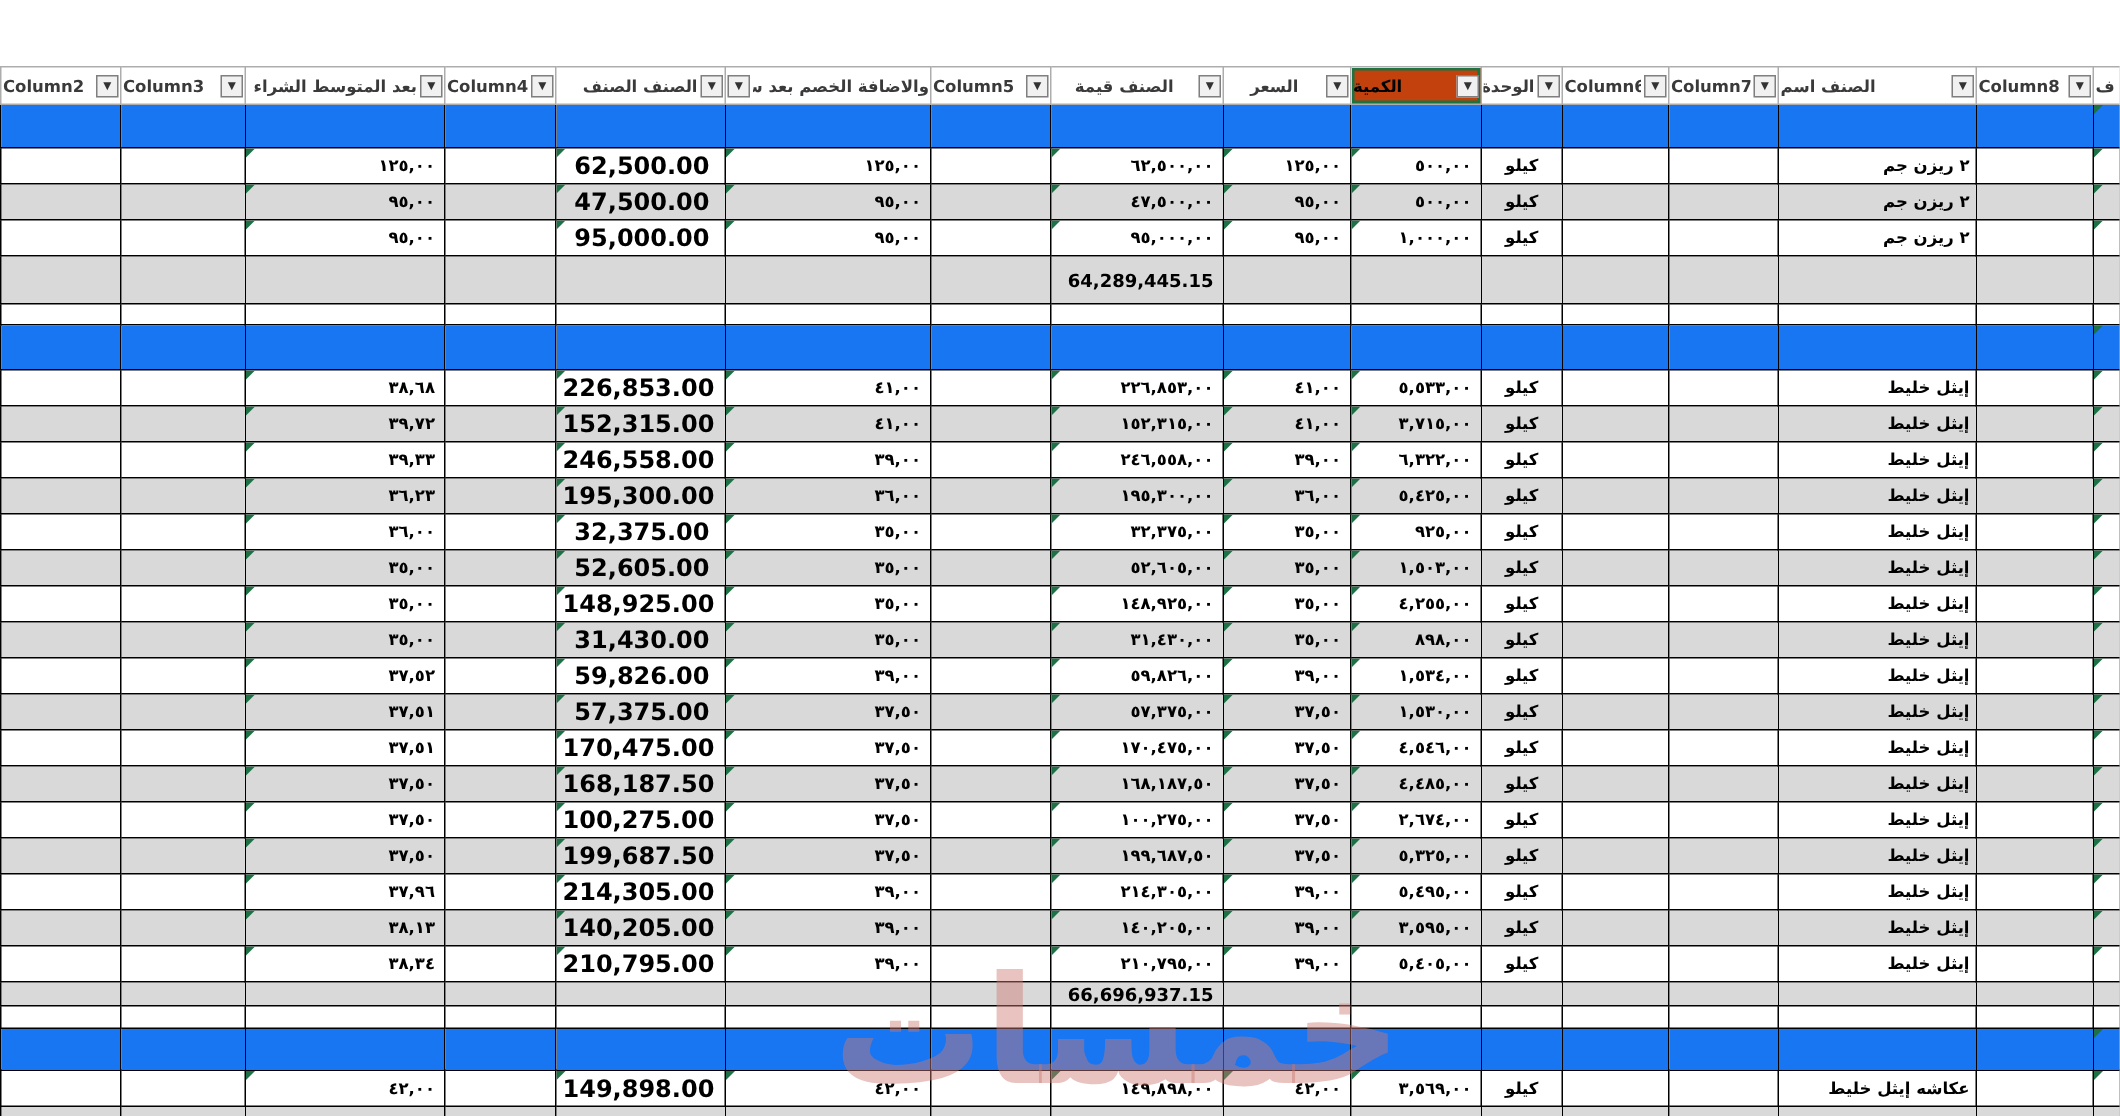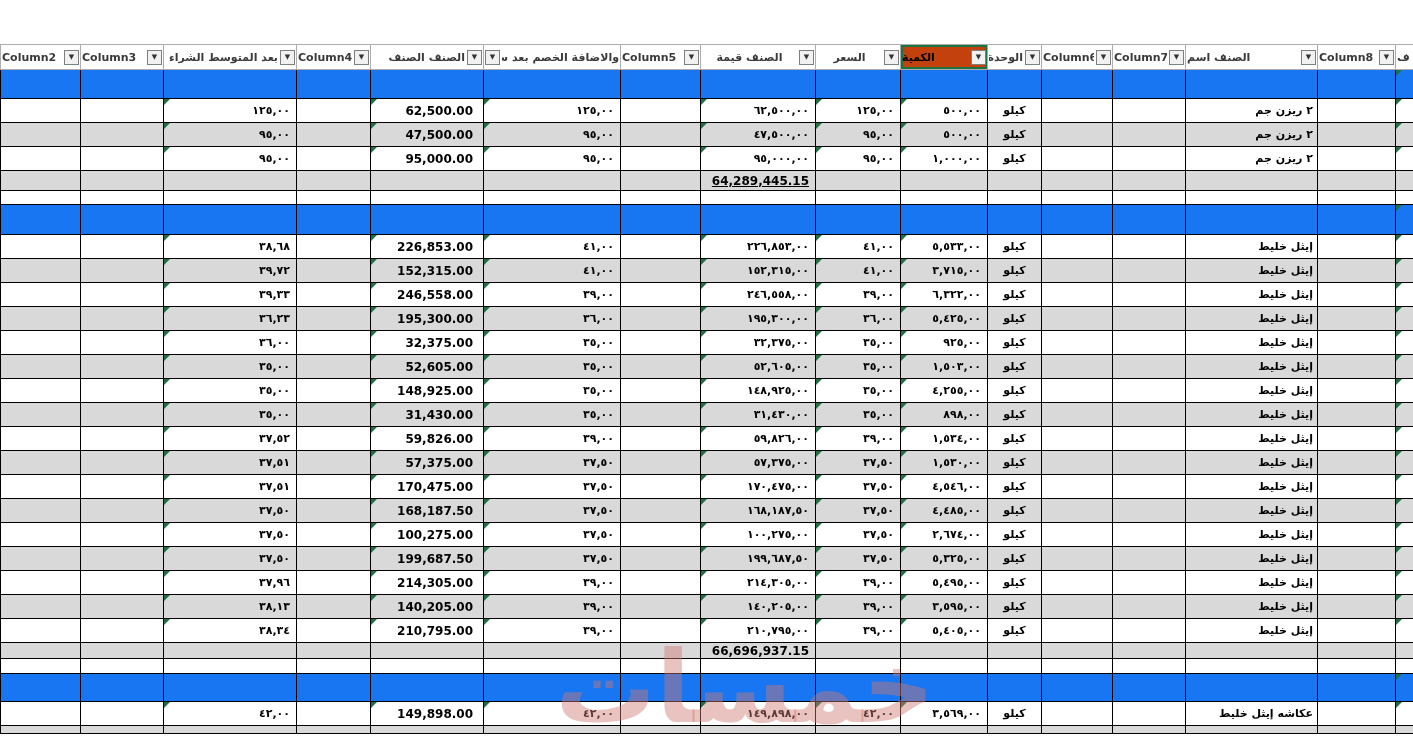--- a/index.html
+++ b/index.html
@@ -15,21 +15,21 @@
   body{width:1413px;height:744px;overflow:hidden;background:#fff;position:relative;}
   .sheet{position:absolute;top:44px;left:0;}
   table{border-collapse:collapse;table-layout:fixed;width:1413px;}
   th{border:1px solid var(--hgrid);background:#fff;height:24px;padding:0 1px;overflow:hidden;}
   td{border:1px solid var(--grid);padding:0 4px;font-size:11px;font-weight:bold;color:#000;
      overflow:hidden;white-space:nowrap;position:relative;vertical-align:middle;}
   tr{height:24px;padding-left:48px;}
   tr.gray td{background:var(--zebra);}
   tr.blue td{background:var(--blue);}
   td.ar{direction:rtl;text-align:right;padding:0 6px;}
-  td.west{text-align:right;padding-right:10px;font-size:12px;}
+  td.west{text-align:right;padding-right:10px;font-size:16px;}
   td.unit{direction:rtl;text-align:center;}
   td.name{direction:rtl;text-align:right;padding:0 4px;}
   td.total-val{background:var(--yellow);text-align:right;padding-right:6px;font-size:12px;}
   .tri{position:absolute;top:0;left:0;width:0;height:0;
        border-top:6px solid var(--green);border-right:6px solid transparent;}
   .hwrap{display:flex;align-items:center;height:100%;gap:2px;}
   .hlabel{flex:1;overflow:hidden;white-space:nowrap;font-size:11px;color:#3a3a3a;}
   .hlabel.ar-lbl{direction:rtl;}
   .al-left{text-align:left;}
   .al-right{text-align:right;}
@@ -238,21 +238,21 @@
           <td class="ar">١,٠٠٠,٠٠<span class="tri"></span></td>
           <td class="unit">كيلو</td>
           <td></td>
           <td></td>
           <td class="name">٢ ريزن جم</td>
           <td></td>
           <td>
             <span class="tri"></span>
           </td>
         </tr>
-        <tr class="gray" style="height: 20px; text-decoration: underline;">
+        <tr class="gray" style="height: 32px;">
           <td></td>
           <td></td>
           <td></td>
           <td></td>
           <td></td>
           <td></td>
           <td></td>
           <td class="total-val">64,289,445.15</td>
           <td></td>
           <td></td>

